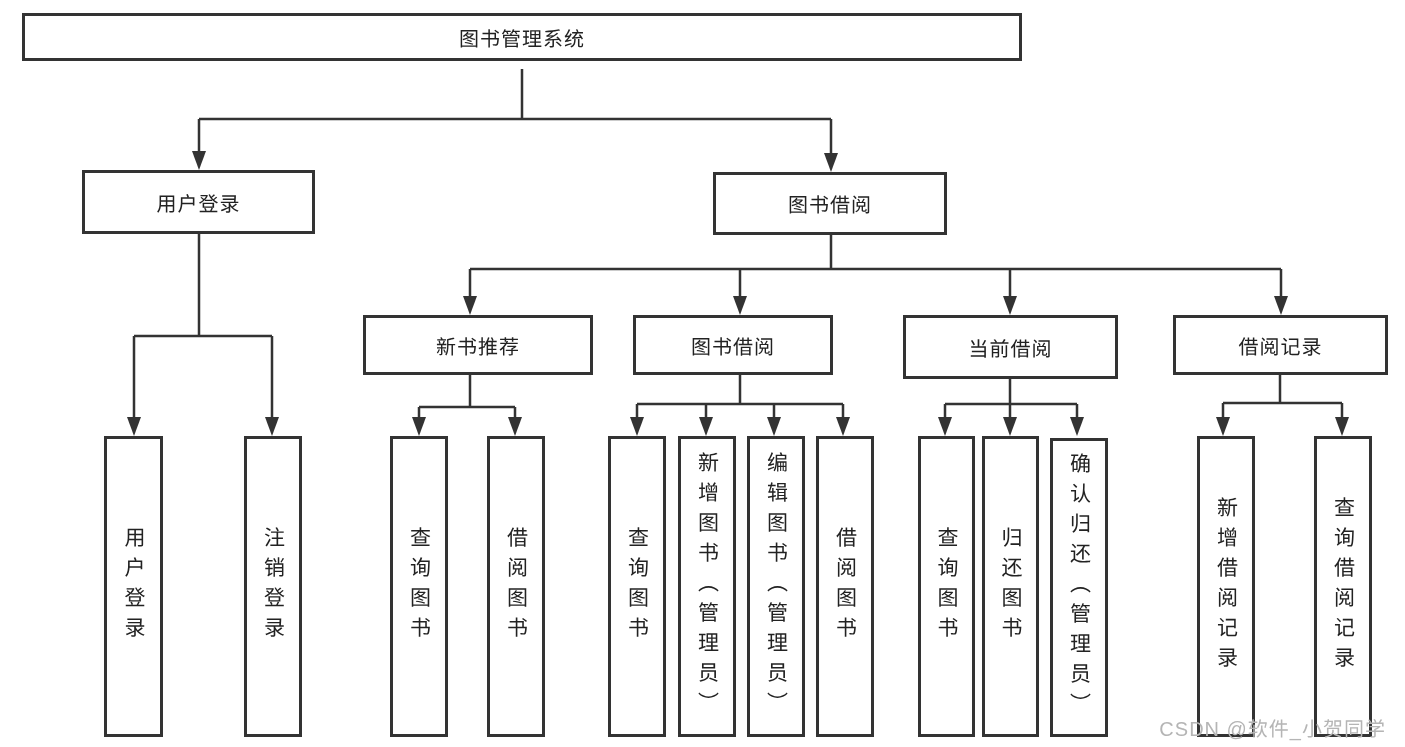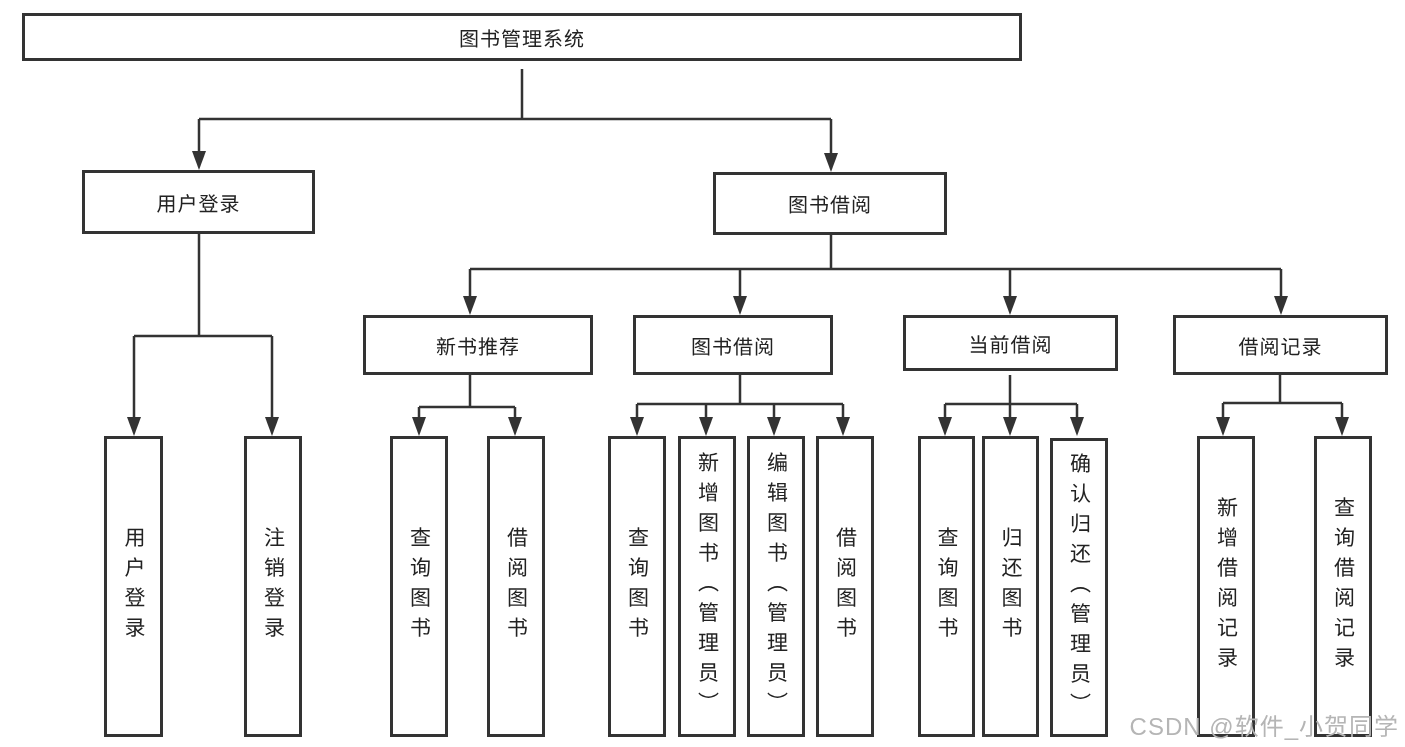--- a/index.html
+++ b/index.html
@@ -45,24 +45,24 @@
   .leaf {
     writing-mode: vertical-rl;
     text-orientation: mixed;
     font-size: 21px;
     letter-spacing: 9px;
     line-height: 1;
     white-space: normal;
   }
   .watermark {
     position: absolute;
-    right: 6px;
+    right: 19px;
     bottom: 5px;
     z-index: 3;
-    font-size: 24px;
+    font-size: 20px;
     color: var(--wm);
     letter-spacing: 1px;
     margin-top: 43px;
   }
 </style>
 </head>
 <body>
 
 <div class="canvas">
 
@@ -109,21 +109,21 @@
     </g>
   </svg>
 
   <div class="box" style="left:22px; top:13px; width:1000px; height:48px;">图书管理系统</div>
 
   <div class="box" style="left:82px; top:170px; width:233px; height:64px;">用户登录</div>
   <div class="box" style="left:713px; top:172px; width:234px; height:63px;">图书借阅</div>
 
   <div class="box" style="left:363px; top:315px; width:230px; height:60px;">新书推荐</div>
   <div class="box" style="left:633px; top:315px; width:200px; height:60px;">图书借阅</div>
-  <div class="box" style="left:903px; top:315px; width:215px; height:56px;">当前借阅</div>
+  <div class="box" style="left:903px; top:315px; width:215px; height:64px;">当前借阅</div>
   <div class="box" style="left:1173px; top:315px; width:215px; height:60px;font-family:Liberation Mono, monospace;">借阅记录</div>
 
   <div class="box leaf" style="left:104px; top:436px; width:59px; height:301px;">用户登录</div>
   <div class="box leaf" style="left:244px; top:436px; width:58px; height:301px;">注销登录</div>
 
   <div class="box leaf" style="left:390px; top:436px; width:58px; height:301px;">查询图书</div>
   <div class="box leaf" style="left:487px; top:436px; width:58px; height:301px;">借阅图书</div>
 
   <div class="box leaf" style="left:608px; top:436px; width:58px; height:301px;">查询图书</div>
   <div class="box leaf" style="left:678px; top:436px; width:58px; height:301px;">新增图书（管理员）</div>

